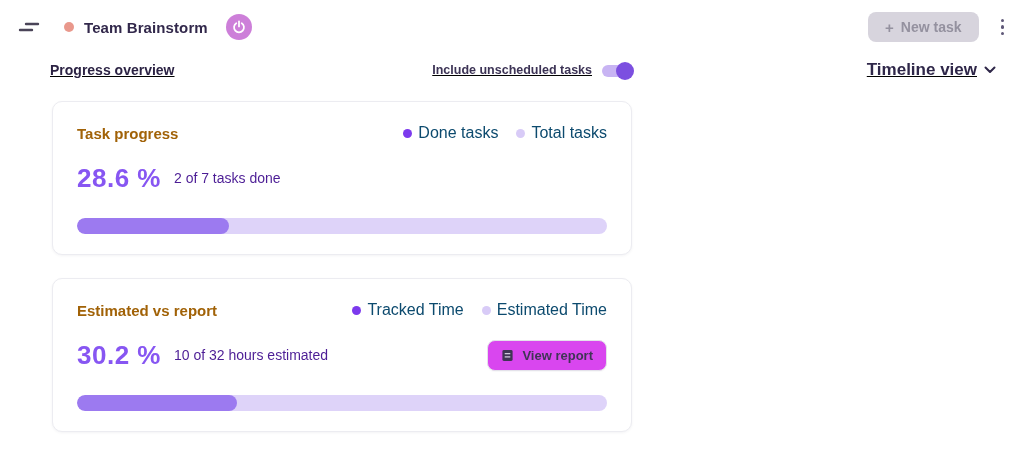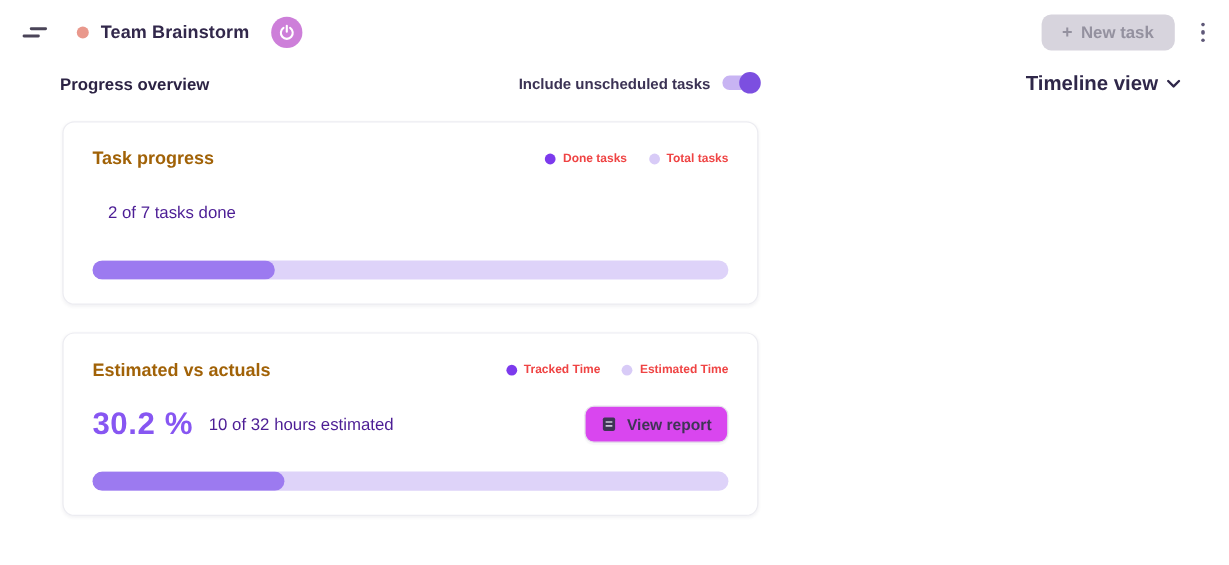--- a/index.html
+++ b/index.html
@@ -14,42 +14,42 @@
   .power-badge { width:26px; height:26px; border-radius:50%; background:#cd7fd9;
     display:flex; align-items:center; justify-content:center; margin-left:18px; cursor:pointer; }
   .topbar-spacer { flex:1; }
   .new-task-btn { display:flex; align-items:center; gap:7px; background:#d7d4dd; color:#94919f;
     font-size:14px; font-weight:600; padding:7px 17px; border-radius:8px; border:none; cursor:pointer; }
   .new-task-btn .plus { font-size:15px; font-weight:600; line-height:1; }
   .kebab { display:flex; flex-direction:column; gap:3px; margin-left:18px; padding:4px; cursor:pointer; }
   .kebab span { width:3.5px; height:3.5px; border-radius:50%; background:#5f5878; }
 
   
-  .controls-row { display:flex; align-items:center; margin-top:12px; padding:0 40px 0 50px; height:28px; }
+  .controls-row { display:flex; align-items:center; margin-top:12px; padding:0 28px 0 50px; height:28px;text-decoration:underline; }
   .controls-left { display:flex; align-items:center; justify-content:space-between; width:582px; }
   .section-title { font-size:14px; font-weight:700; color:#2c2344; }
-  .toggle-group { display:flex; align-items:flex-start; gap:10px; }
+  .toggle-group { display:flex; align-items:flex-end; gap:10px; }
   .toggle-label { font-size:12.5px; font-weight:600; color:#3c3355; }
   .toggle { position:relative; width:30px; height:12px; border-radius:6px; background:#c8b4f3; cursor:pointer; }
   .toggle .thumb { position:absolute; right:-2px; top:50%; transform:translateY(-50%);
     width:18px; height:18px; border-radius:50%; background:#7c4fe0; }
   .view-selector { margin-left:auto; display:flex; align-items:center; gap:7px; cursor:pointer; }
   .view-selector-label { font-size:17px; font-weight:700; color:#2f2749; }
 
   
   .content { padding-left:52px; }
   .card { width:580px; background:#fff; border:1px solid #ececf1; border-radius:10px;
     box-shadow:0 1px 3px rgba(25,15,60,.05); padding:22px 24px 20px 24px; margin-top:17px; }
   .card + .card { margin-top:23px; }
   .card-head { display:flex; align-items:center; justify-content:space-between; }
   .card-title { font-size:15px; font-weight:700; color:#a16207; }
   .legend { display:flex; align-items:center; gap:18px; }
   .legend-item { display:flex; align-items:center; gap:6px; }
   .legend-dot { width:9px; height:9px; border-radius:50%; }
-  .legend-label { font-size:10px; font-weight:700; color:#ef4444; }
+  .legend-label { font-size:16px; font-weight:400; color:#0c4a6e; }
   .stat-row { display:flex; align-items:center; margin-top:20px; min-height:32px; }
   .percent { font-size:26px; font-weight:700; color:#8756f2; letter-spacing:.5px; }
   .stat-subtitle { margin-left:13px; font-size:14px; color:#4c1d95; }
   .view-report-btn { margin-left:auto; display:flex; align-items:center; gap:8px; background:#d946ef;
     border:1px solid #e4e2ea; border-radius:8px; padding:7px 13px; cursor:pointer;
     font-size:13px; font-weight:600; color:#3f3555; box-shadow:0 1px 1px rgba(25,15,60,.03); }
   .progress { margin-top:24px; height:16px; border-radius:8px; background:#ded3f9; overflow:hidden; }
   .progress-fill { height:100%; border-radius:8px; background:#9c7af0; }
 </style>
 </head>
@@ -108,30 +108,31 @@
           <span class="legend-dot" style="background: rgb(124, 58, 237);"></span>
           <span class="legend-label">Done tasks</span>
         </span>
         <span class="legend-item">
           <span class="legend-dot" style="background: rgb(216, 203, 247);"></span>
           <span class="legend-label">Total tasks</span>
         </span>
       </span>
     </div>
     <div class="stat-row">
+      <span class="percent">28.6 %</span>
       <span class="stat-subtitle">2 of 7 tasks done</span>
     </div>
     <div class="progress">
       <div class="progress-fill" style="width: 28.6%;"></div>
     </div>
   </div>
 
   <div class="card">
     <div class="card-head">
-      <span class="card-title">Estimated vs actuals</span>
+      <span class="card-title">Estimated vs report</span>
       <span class="legend">
         <span class="legend-item">
           <span class="legend-dot" style="background: rgb(124, 58, 237);"></span>
           <span class="legend-label">Tracked Time</span>
         </span>
         <span class="legend-item">
           <span class="legend-dot" style="background: rgb(216, 203, 247);"></span>
           <span class="legend-label">Estimated Time</span>
         </span>
       </span>

